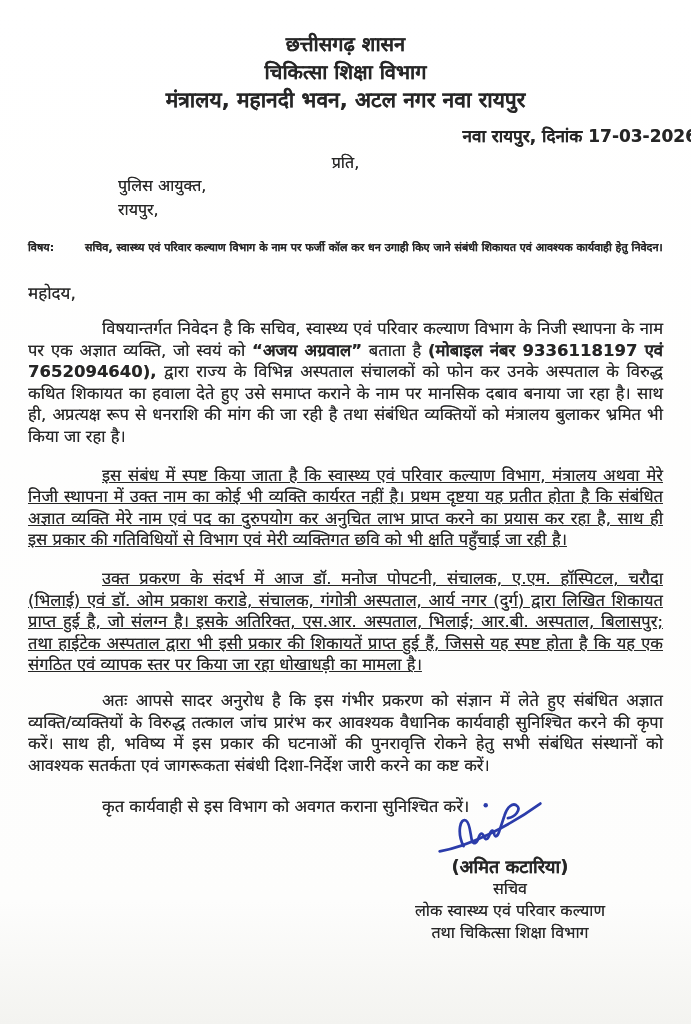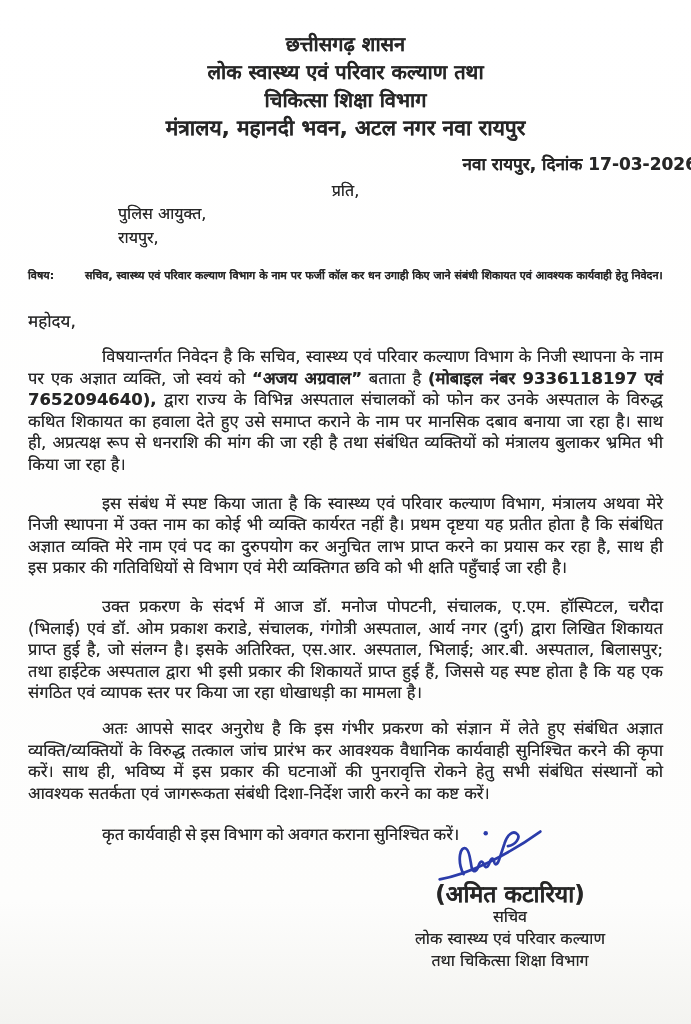--- a/index.html
+++ b/index.html
@@ -29,39 +29,38 @@
   .salutation{margin-top:22px;font-size:17px;}
   p.body-para{
     margin:0;
     margin-top:14px;
     font-size:16.5px;
     font-weight:500;
     line-height:21.6px;
     text-align:justify;
     text-indent:74px;
   }
-  p.body-para.gap{margin-top:17px;}
+  p.body-para.gap{margin-top:17px;text-decoration:underline;}
   .b{font-weight:700;}
-  .closing{margin-top:18px;font-size:16.5px;font-weight:500;text-indent:74px;font-family:Liberation Serif, serif;}
+  .closing{margin-top:18px;font-size:16.5px;font-weight:500;text-indent:74px;}
   .sig-area{margin-top:-22px;text-align:right;}
   .sig-inner{display:inline-block;width:290px;margin-right:8px;text-align:center;}
   .sig-svg{display:block;margin:0 0 -4px 60px;}
   .sig-path{fill:none;stroke:#2b3caa;stroke-width:3.2;stroke-linecap:round;stroke-linejoin:round;}
   .sig-dot{fill:#2b3caa;}
-  .sig-name{font-weight:700;font-size:23px;line-height:23px;}
+  .sig-name{font-weight:700;font-size:18px;line-height:23px;}
   .sig-line{font-size:16px;line-height:22px;}
 </style>
 </head>
 <body>
 
 <div class="page">
 
   <div class="hdr">
     <div class="hdr-line">छत्तीसगढ़ शासन</div>
-    <div class="hdr-line">लोक स्वास्थ्य एवं परिवार कल्याण तथा</div>
     <div class="hdr-line">चिकित्सा शिक्षा विभाग</div>
     <div class="hdr-line big">मंत्रालय, महानदी भवन, अटल नगर नवा रायपुर</div>
   </div>
 
   <div class="ref-row">
     <span class="ref-date">नवा रायपुर, दिनांक 17-03-2026</span>
   </div>
 
   <div class="addr-label">प्रति,</div>
   <div class="addr-lines">

